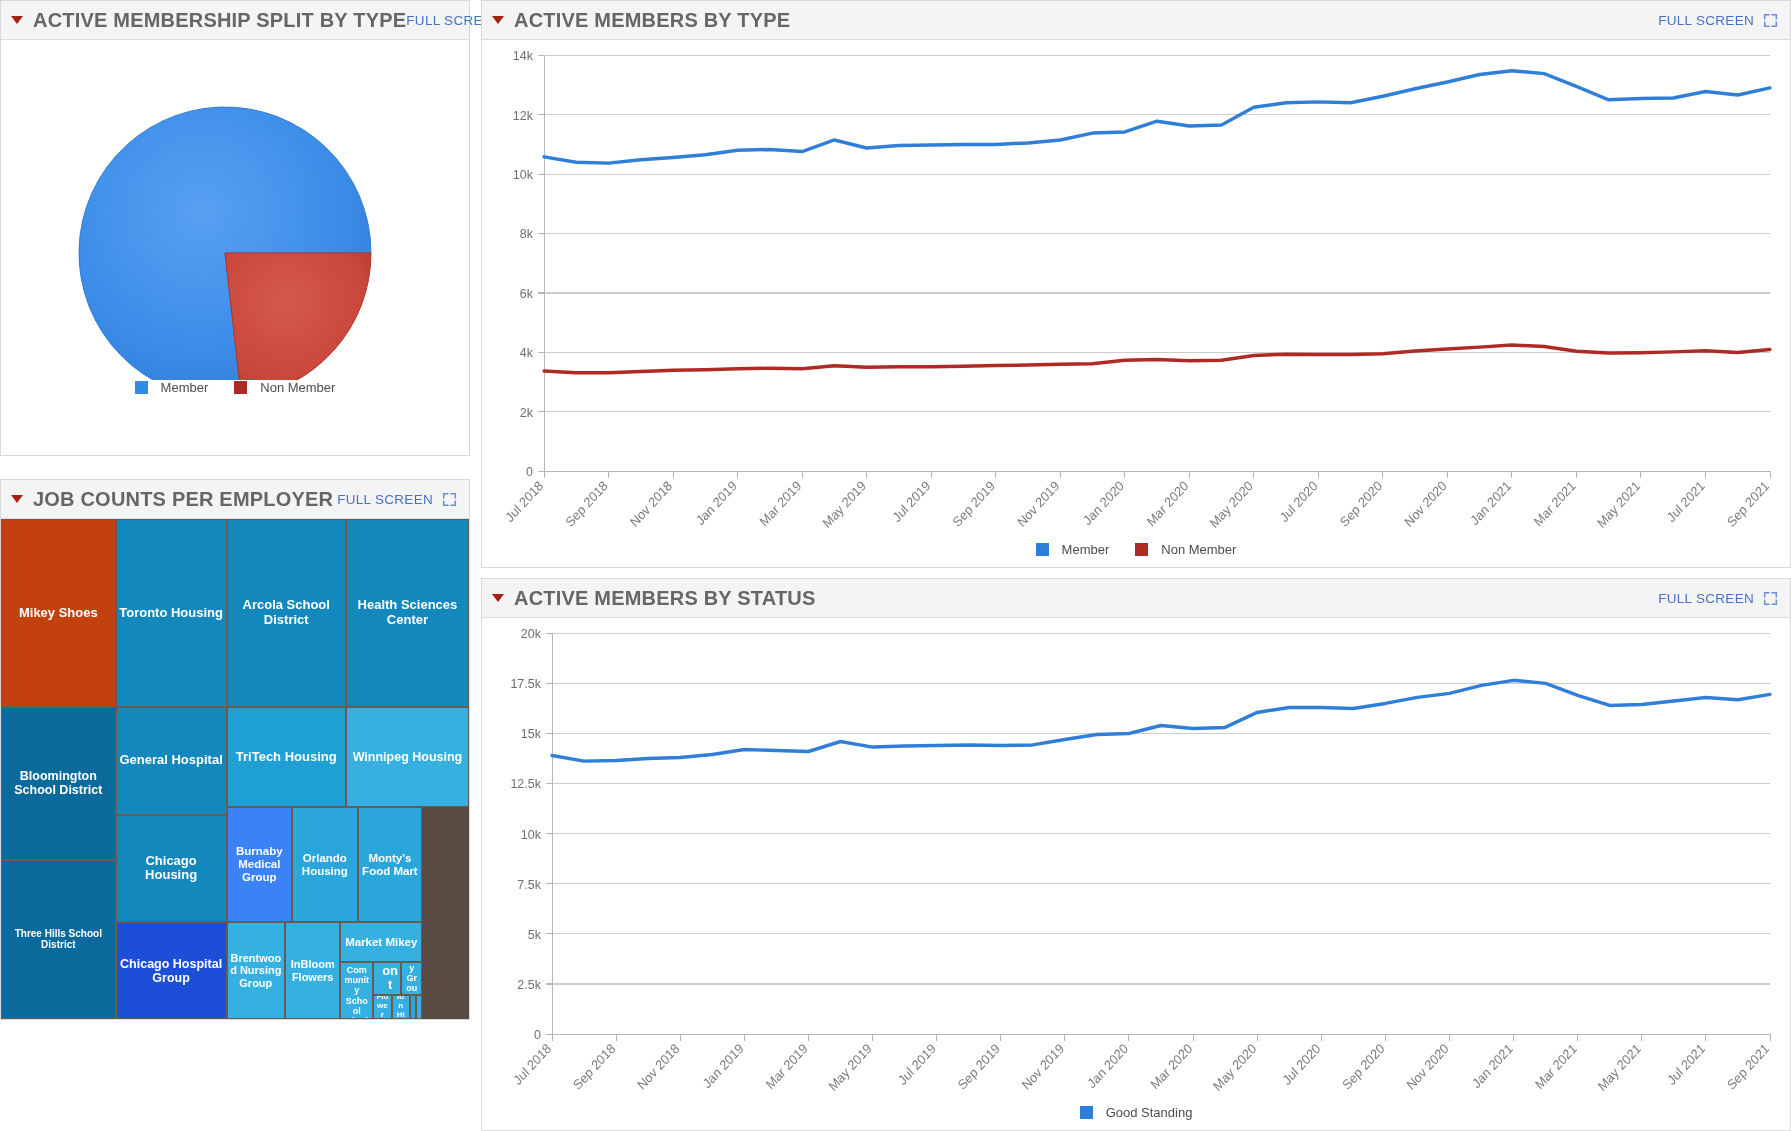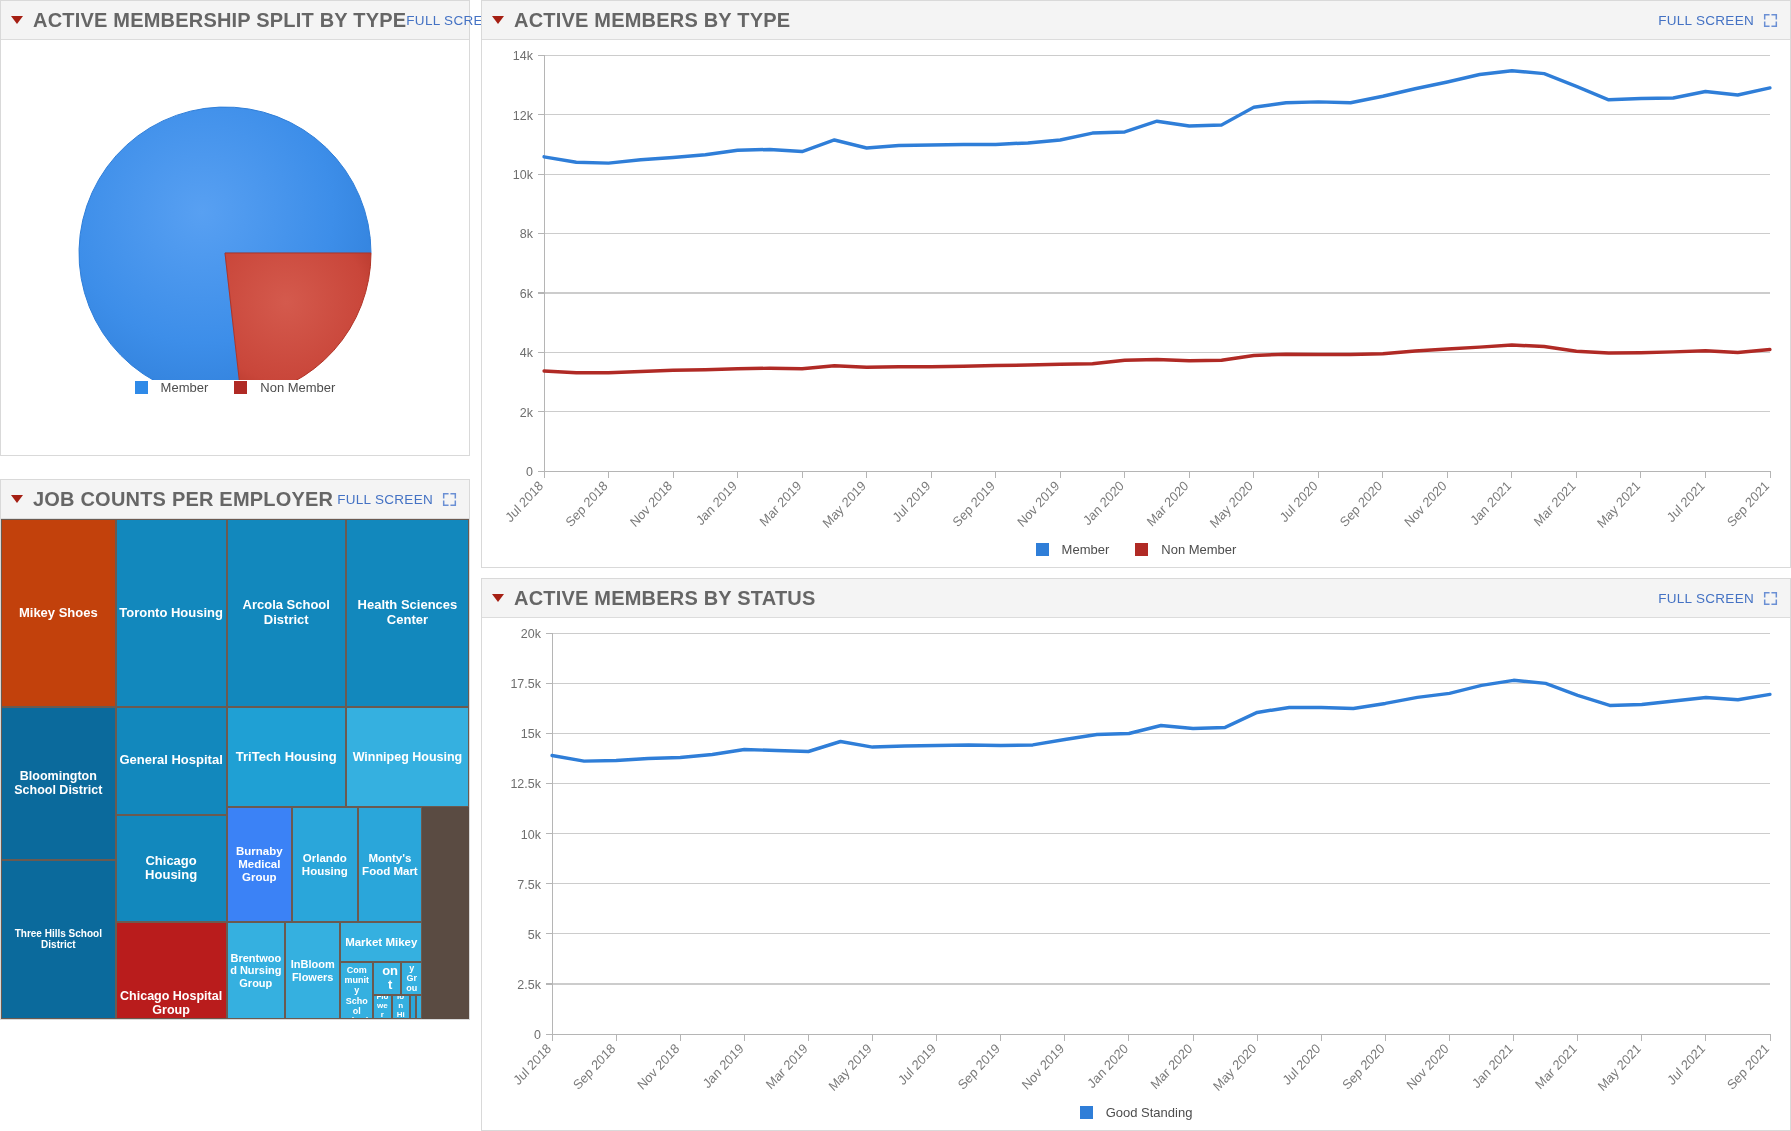--- a/index.html
+++ b/index.html
@@ -240,21 +240,21 @@
           </div>
           <div class="tm-cell" style="left: 62.2%; top: 57.6%; width: 14%; height: 23%; background: rgb(42, 166, 218);">
             <span class="tm-label" style="font-size: 11.5px;">Orlando Housing</span>
           </div>
           <div class="tm-cell" style="left: 76.2%; top: 57.6%; width: 13.8%; height: 23%; background: rgb(42, 166, 218);">
             <span class="tm-label" style="font-size: 11.5px;">Monty's Food Mart</span>
           </div>
           <div class="tm-cell" style="left: 0%; top: 68.1%; width: 24.5%; height: 31.9%; background: rgb(11, 106, 156);">
             <span class="tm-label" style="font-size: 10px;">Three Hills School District</span>
           </div>
-          <div class="tm-cell" style="left: 24.5%; top: 80.6%; width: 23.7%; height: 19.4%; background: #b91c1c; align-items: flex-end;">
+          <div class="tm-cell" style="left: 24.5%; top: 80.6%; width: 23.7%; height: 19.4%; background: #1d4ed8;">
             <span class="tm-label" style="font-size: 12.5px;">Chicago Hospital Group</span>
           </div>
           <div class="tm-cell" style="left: 48.2%; top: 80.6%; width: 12.5%; height: 19.4%; background: rgb(53, 176, 224);">
             <span class="tm-label" style="font-size: 11px;">Brentwood Nursing Group</span>
           </div>
           <div class="tm-cell" style="left: 60.7%; top: 80.6%; width: 11.8%; height: 19.4%; background: rgb(53, 176, 224);">
             <span class="tm-label" style="font-size: 11px;">InBloom Flowers</span>
           </div>
           <div class="tm-cell" style="left: 72.5%; top: 80.6%; width: 17.5%; height: 8%; background: rgb(53, 176, 224);">
             <span class="tm-label" style="font-size: 11.5px;">Market Mikey</span>

